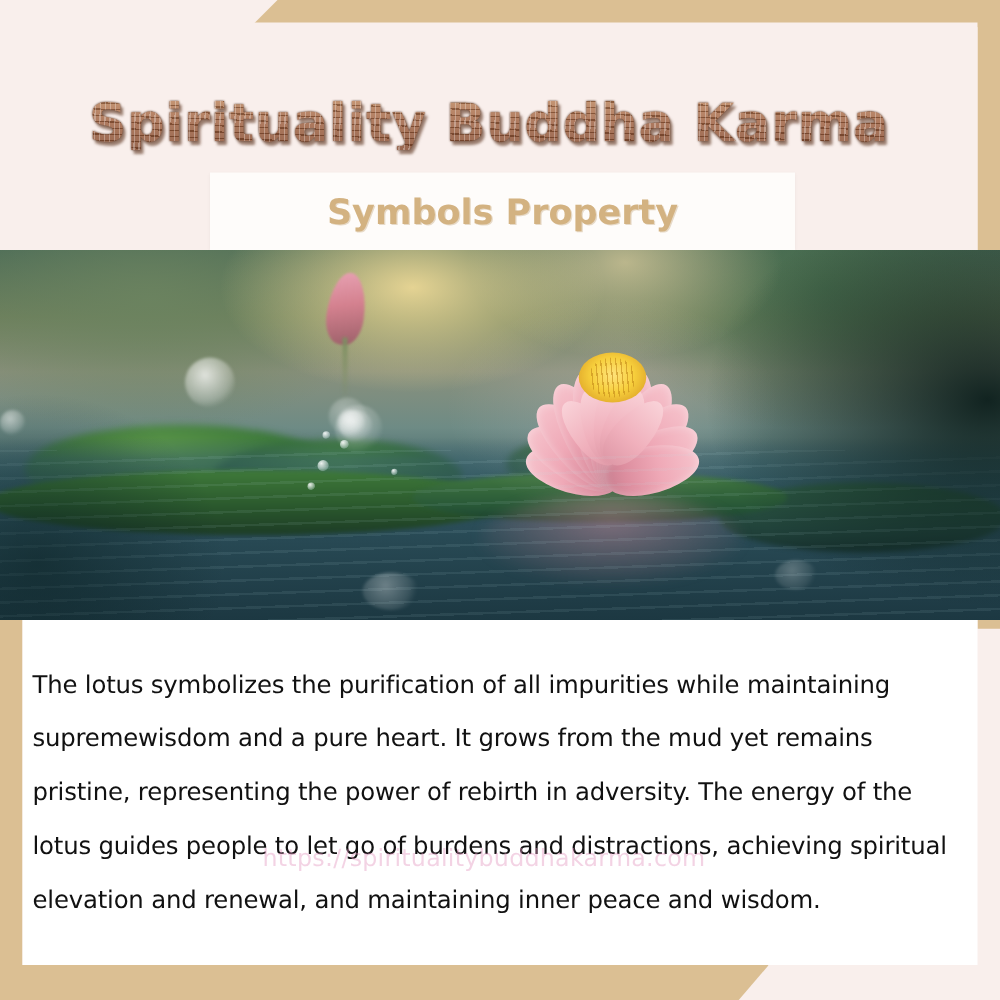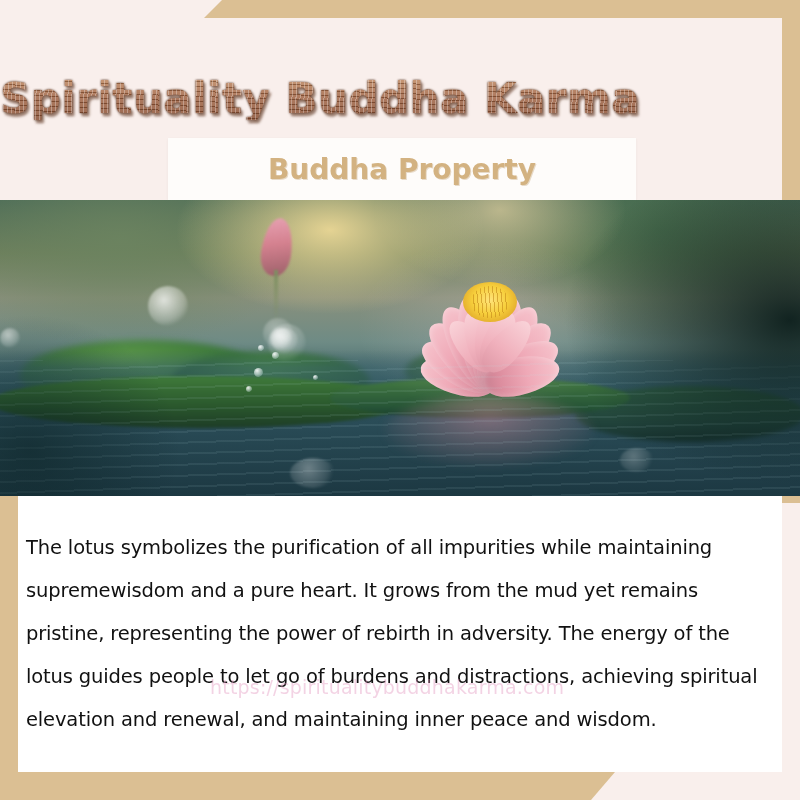--- a/index.html
+++ b/index.html
@@ -68,20 +68,21 @@
     height: 182px;
     background: #f9efec;
     z-index: 2;
   }
 
   .main-title {
     position: absolute;
     top: 60px;
     left: 0;
     width: 782px;
+    text-align: center;
     font-family: "DejaVu Sans", sans-serif;
     font-weight: bold;
     font-size: 42px;
     letter-spacing: 0.5px;
     line-height: 1;
     color: #9d6647;
     background-image:
       repeating-linear-gradient(92deg,
         rgba(255,255,255,0.30) 0px, rgba(255,255,255,0.30) 1px,
         rgba(0,0,0,0.00) 1px, rgba(0,0,0,0.00) 4px),
@@ -384,21 +385,21 @@
 <div id="poster">
 
   <div class="tan-top"></div>
   <div class="tan-right"></div>
 
   <div class="header-panel">
     <div class="main-title">Spirituality Buddha Karma</div>
   </div>
 
   <div class="subtitle-panel">
-    <div class="subtitle-text">Buddha Property</div>
+    <div class="subtitle-text">Symbols Property</div>
   </div>
 
   <div class="photo">
     <div class="photo-layer ph-bg"></div>
 
     <div class="pad pad-a"></div>
     <div class="pad pad-b"></div>
     <div class="pad pad-c"></div>
 
     <div class="bud"></div>

